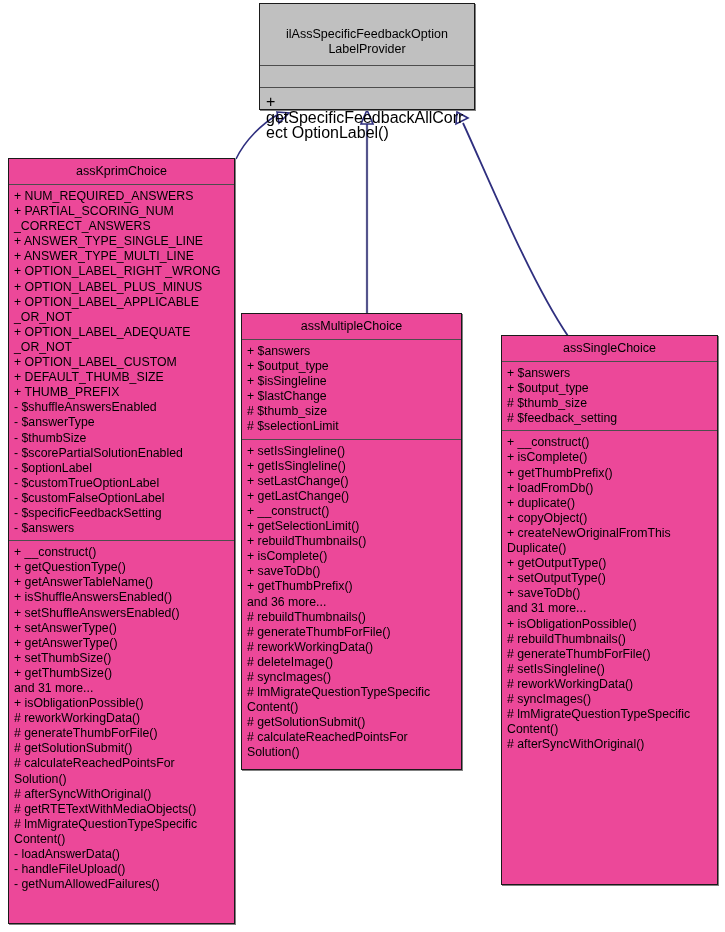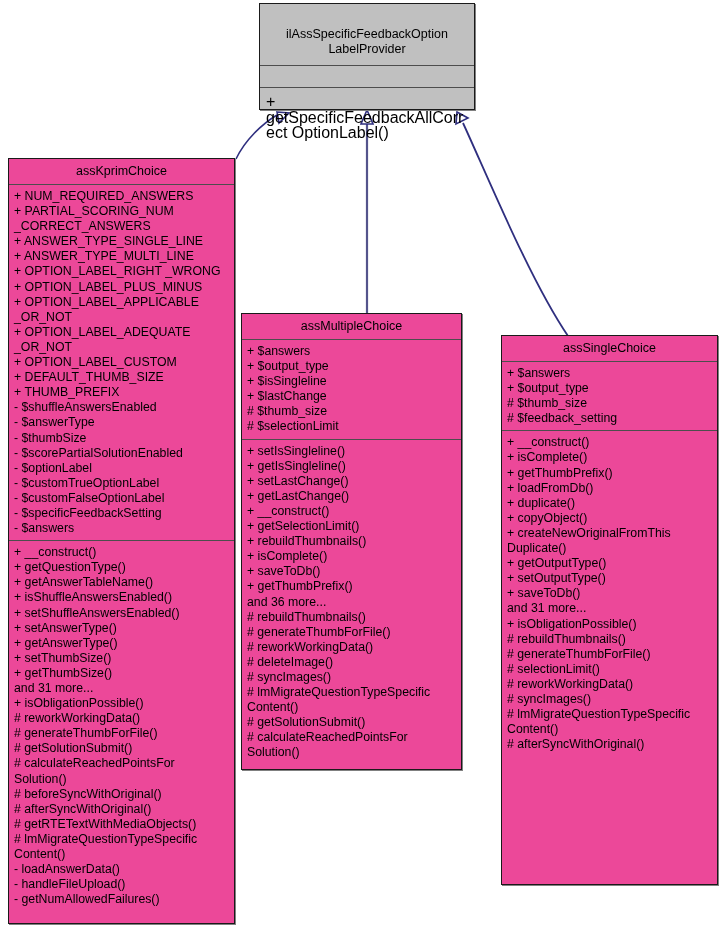--- a/index.html
+++ b/index.html
@@ -175,21 +175,20 @@
       <div class="member">+ setAnswerType()</div>
       <div class="member">+ getAnswerType()</div>
       <div class="member">+ setThumbSize()</div>
       <div class="member">+ getThumbSize()</div>
       <div class="member">and 31 more...</div>
       <div class="member">+ isObligationPossible()</div>
       <div class="member"># reworkWorkingData()</div>
       <div class="member"># generateThumbForFile()</div>
       <div class="member"># getSolutionSubmit()</div>
       <div class="member"># calculateReachedPointsFor Solution()</div>
-      <div class="member"># beforeSyncWithOriginal()</div>
       <div class="member"># afterSyncWithOriginal()</div>
       <div class="member"># getRTETextWithMediaObjects()</div>
       <div class="member"># lmMigrateQuestionTypeSpecific Content()</div>
       <div class="member">- loadAnswerData()</div>
       <div class="member">- handleFileUpload()</div>
       <div class="member">- getNumAllowedFailures()</div>
     </div>
   </div>
 
   <div class="uml-box" id="box-multiple">
@@ -245,21 +244,21 @@
       <div class="member">+ duplicate()</div>
       <div class="member">+ copyObject()</div>
       <div class="member">+ createNewOriginalFromThis Duplicate()</div>
       <div class="member">+ getOutputType()</div>
       <div class="member">+ setOutputType()</div>
       <div class="member">+ saveToDb()</div>
       <div class="member">and 31 more...</div>
       <div class="member">+ isObligationPossible()</div>
       <div class="member"># rebuildThumbnails()</div>
       <div class="member"># generateThumbForFile()</div>
-      <div class="member"># selectionLimit()</div>
+      <div class="member"># setIsSingleline()</div>
       <div class="member"># reworkWorkingData()</div>
       <div class="member"># syncImages()</div>
       <div class="member"># lmMigrateQuestionTypeSpecific Content()</div>
       <div class="member"># afterSyncWithOriginal()</div>
     </div>
   </div>
 
 </div>
 
 </body></html>

